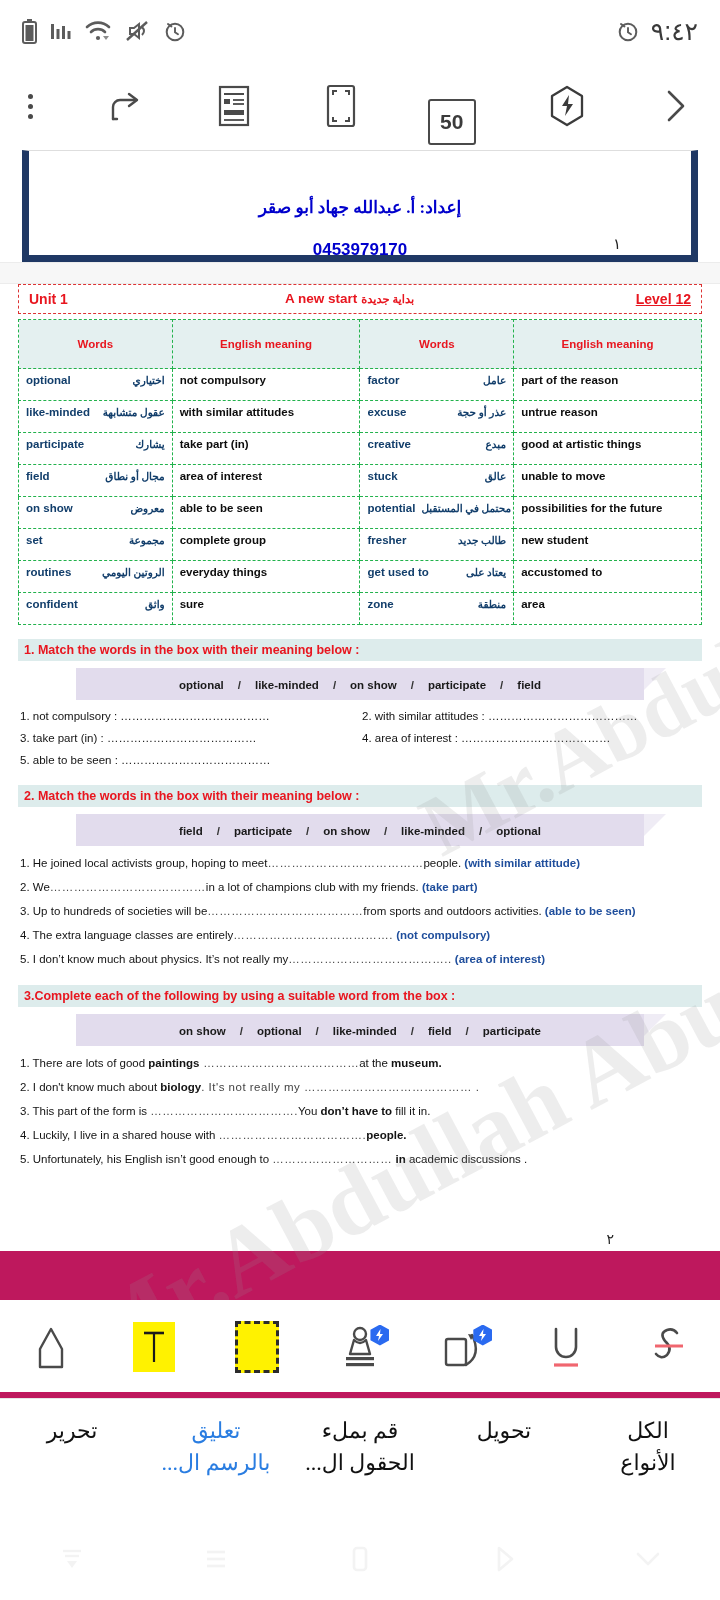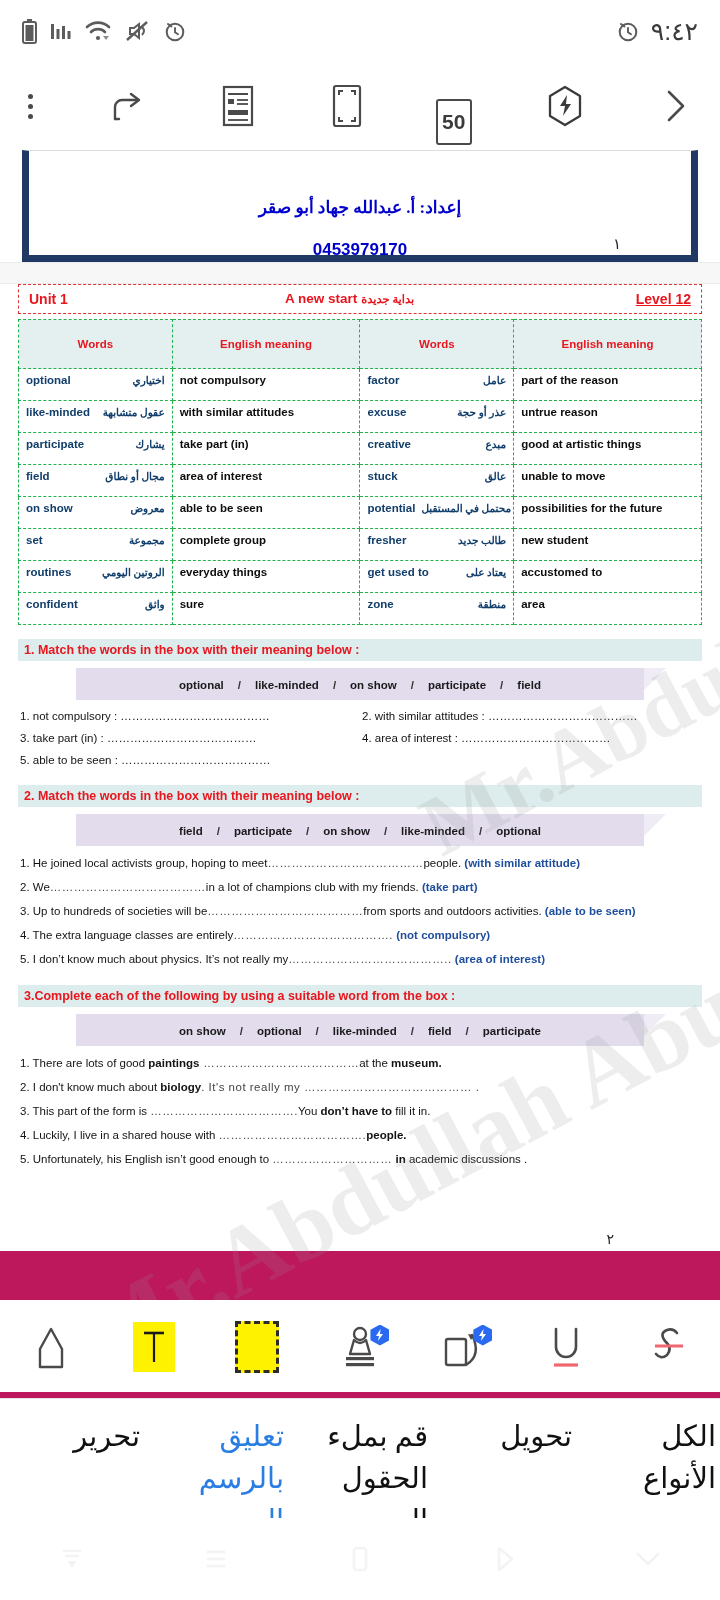--- a/index.html
+++ b/index.html
@@ -22,21 +22,21 @@
   .sb-time { font-size: 25px; color: #3a3a3a; letter-spacing: 1px; direction: rtl; }
 
   
   .apptoolbar {
     height: 88px; display: flex; align-items: center;
     padding: 0 28px; background: #fff;
   }
   .tb-item { color: #4a4a4a; display: flex; align-items: center; justify-content: center; }
   .tb-spacer { flex: 1; }
   .tb-50 {
-    width: 36px; height: 46px; border: 2.5px solid #4a4a4a; border-radius: 3px;
+    width: 48px; height: 46px; border: 2.5px solid #4a4a4a; border-radius: 3px;
     display: flex; align-items: center; justify-content: center;
     font-size: 21px; color: #3b3b3b; font-weight: 600; margin-top: 32px;
   }
   .tb-dots { display: flex; flex-direction: column; gap: 5px; align-items: center; }
   .tb-dots i { width: 5px; height: 5px; border-radius: 50%; background: #4a4a4a; display: block; }
 
   
   .doc { position: relative; background: #ffffff; }
 
   .page1 {
@@ -135,22 +135,22 @@
     background: #fff200; width: 42px; height: 50px;
     display: flex; align-items: center; justify-content: center;
   }
   .hl-rect { background: #fff200; width: 44px; height: 52px; border: 3px dashed #2b2b2b; }
 
   .label-row {
     position: absolute; left: 0; right: 0; top: 1398px; height: 120px;
     display: flex; align-items: flex-start; background: #fff;
     border-top: 1px solid #e6e6e6; padding-top: 16px;
   }
-  .lbl { flex: 1; direction: rtl; line-height: 1.45;
-         font-family: "Liberation Serif", serif; font-size: 29px; color: #111; padding: 0 4px; }
+  .lbl { flex: 1; text-align: center; direction: rtl; line-height: 1.45;
+         font-family: "Liberation Serif", serif; font-size: 22px; color: #111; padding: 0 4px; }
   .lbl.blue { color: #2a7de1; }
 
   .navbar {
     position: absolute; left: 0; right: 0; bottom: 0; height: 82px;
     display: flex; align-items: center; background: #fff;
   }
   .navbtn { flex: 1; display: flex; align-items: center; justify-content: center; opacity: .055; }
 
   
   .wm {

